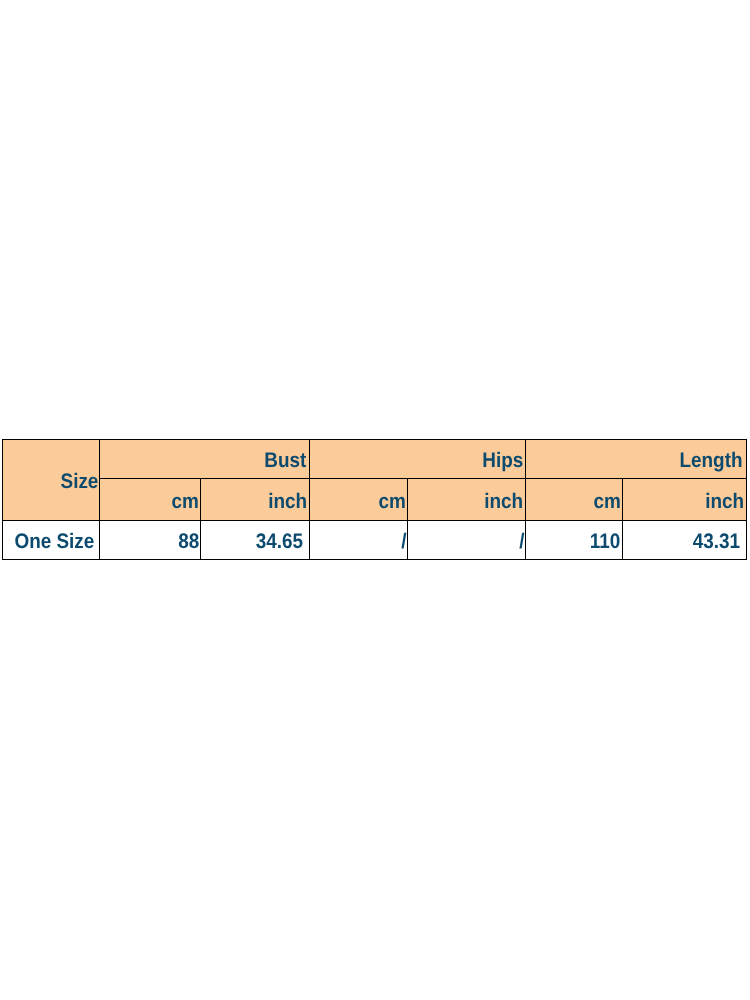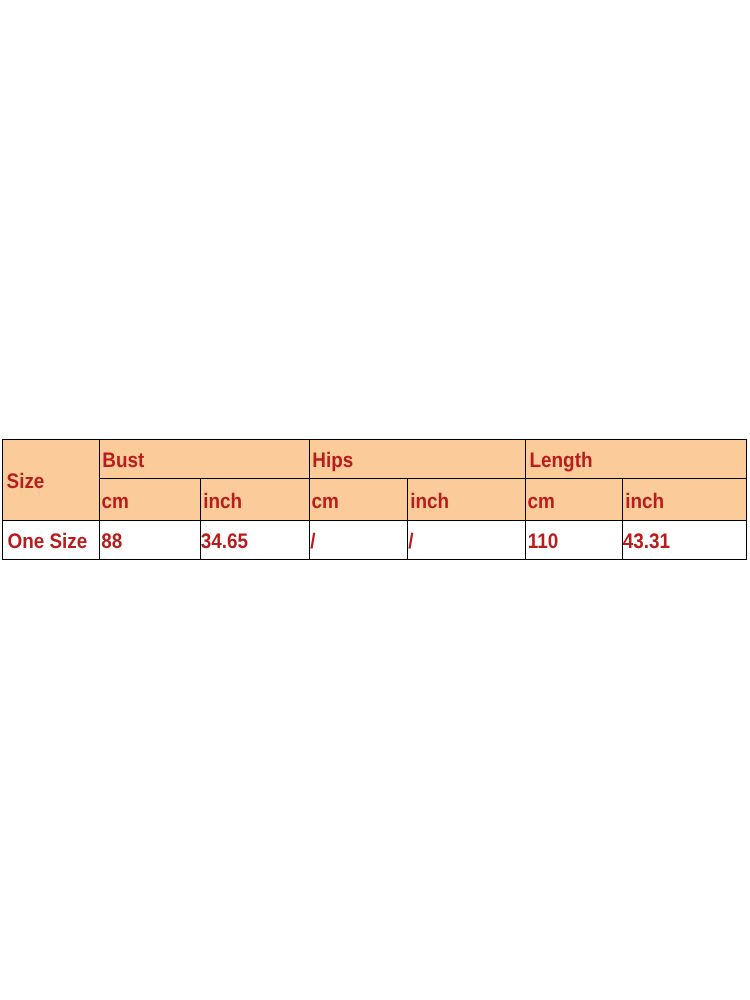--- a/index.html
+++ b/index.html
@@ -21,26 +21,26 @@
     position: absolute;
     left: 2px;
     top: 439px;
     width: 744px;
     height: 121px;
     border-collapse: collapse;
     table-layout: fixed;
   }
   #size-chart td {
     border: 1px solid #000000;
-    text-align: left;
+    text-align: right;
     vertical-align: middle;
     font-weight: bold;
     font-size: 21px;
     line-height: 21px;
-    color: #b91c1c;
+    color: #0c4a6e;
     padding: 0;
     white-space: nowrap;
   }
   #size-chart td > span {
     display: inline-block;
     transform: scaleX(0.90) translateY(1.2px);
     transform-origin: center center;
   }
   
   #size-chart td.nudge-left > span {

